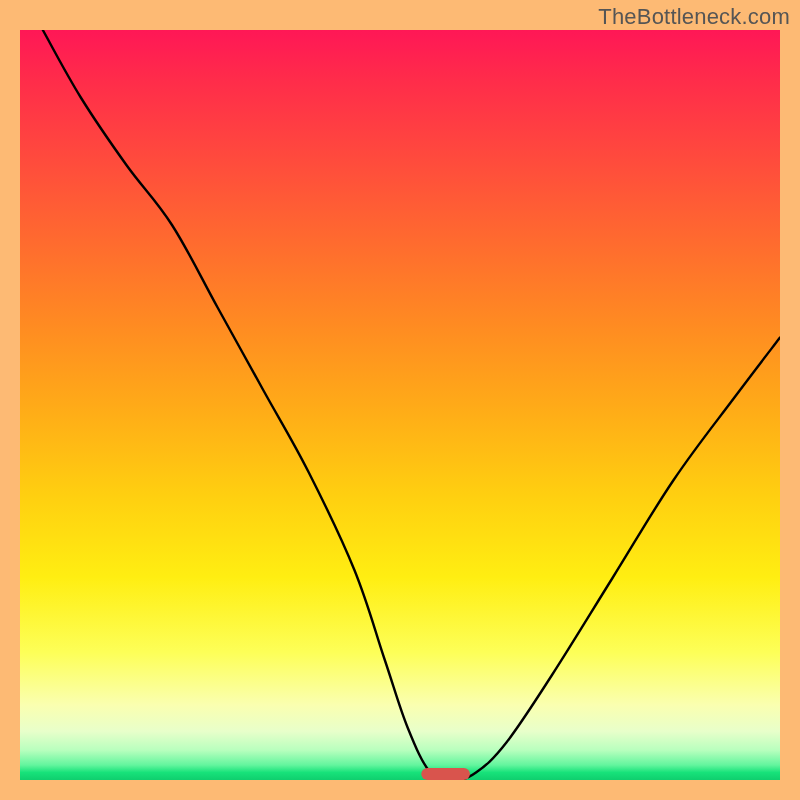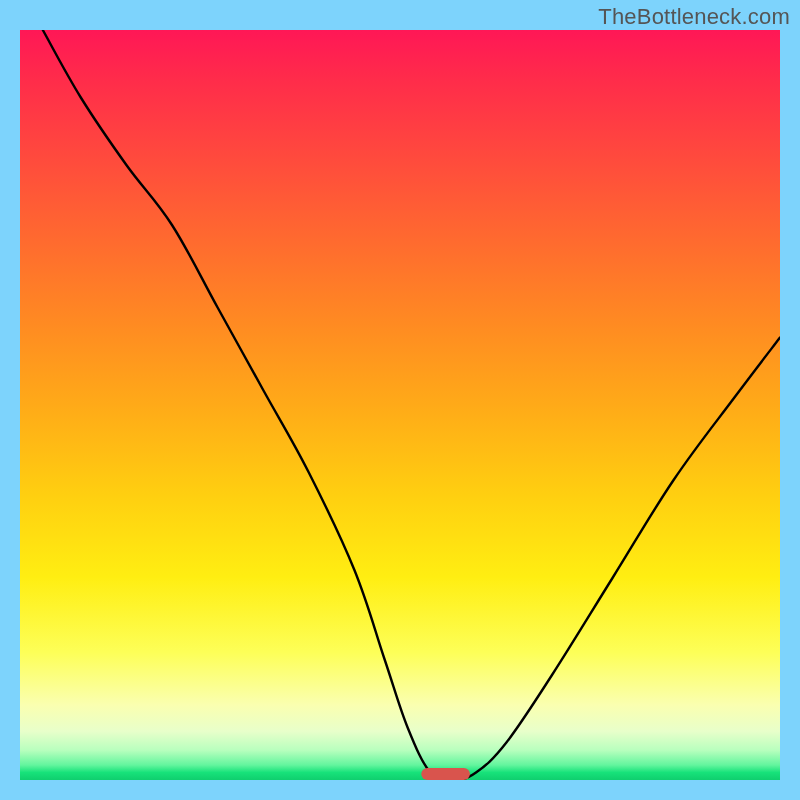--- a/index.html
+++ b/index.html
@@ -8,21 +8,21 @@
     width: 800px;
     height: 800px;
     overflow: hidden;
     background: #000;
     font-family: Arial, Helvetica, sans-serif;
   }
   .frame {
     position: relative;
     width: 800px;
     height: 800px;
-    background: #7dd3fc;
+    background: #fdba74;
   }
   .watermark {
     position: absolute;
     top: 4px;
     right: 10px;
     color: #555;
     font-size: 22px;
     font-weight: 500;
     letter-spacing: 0.2px;
     z-index: 40;

